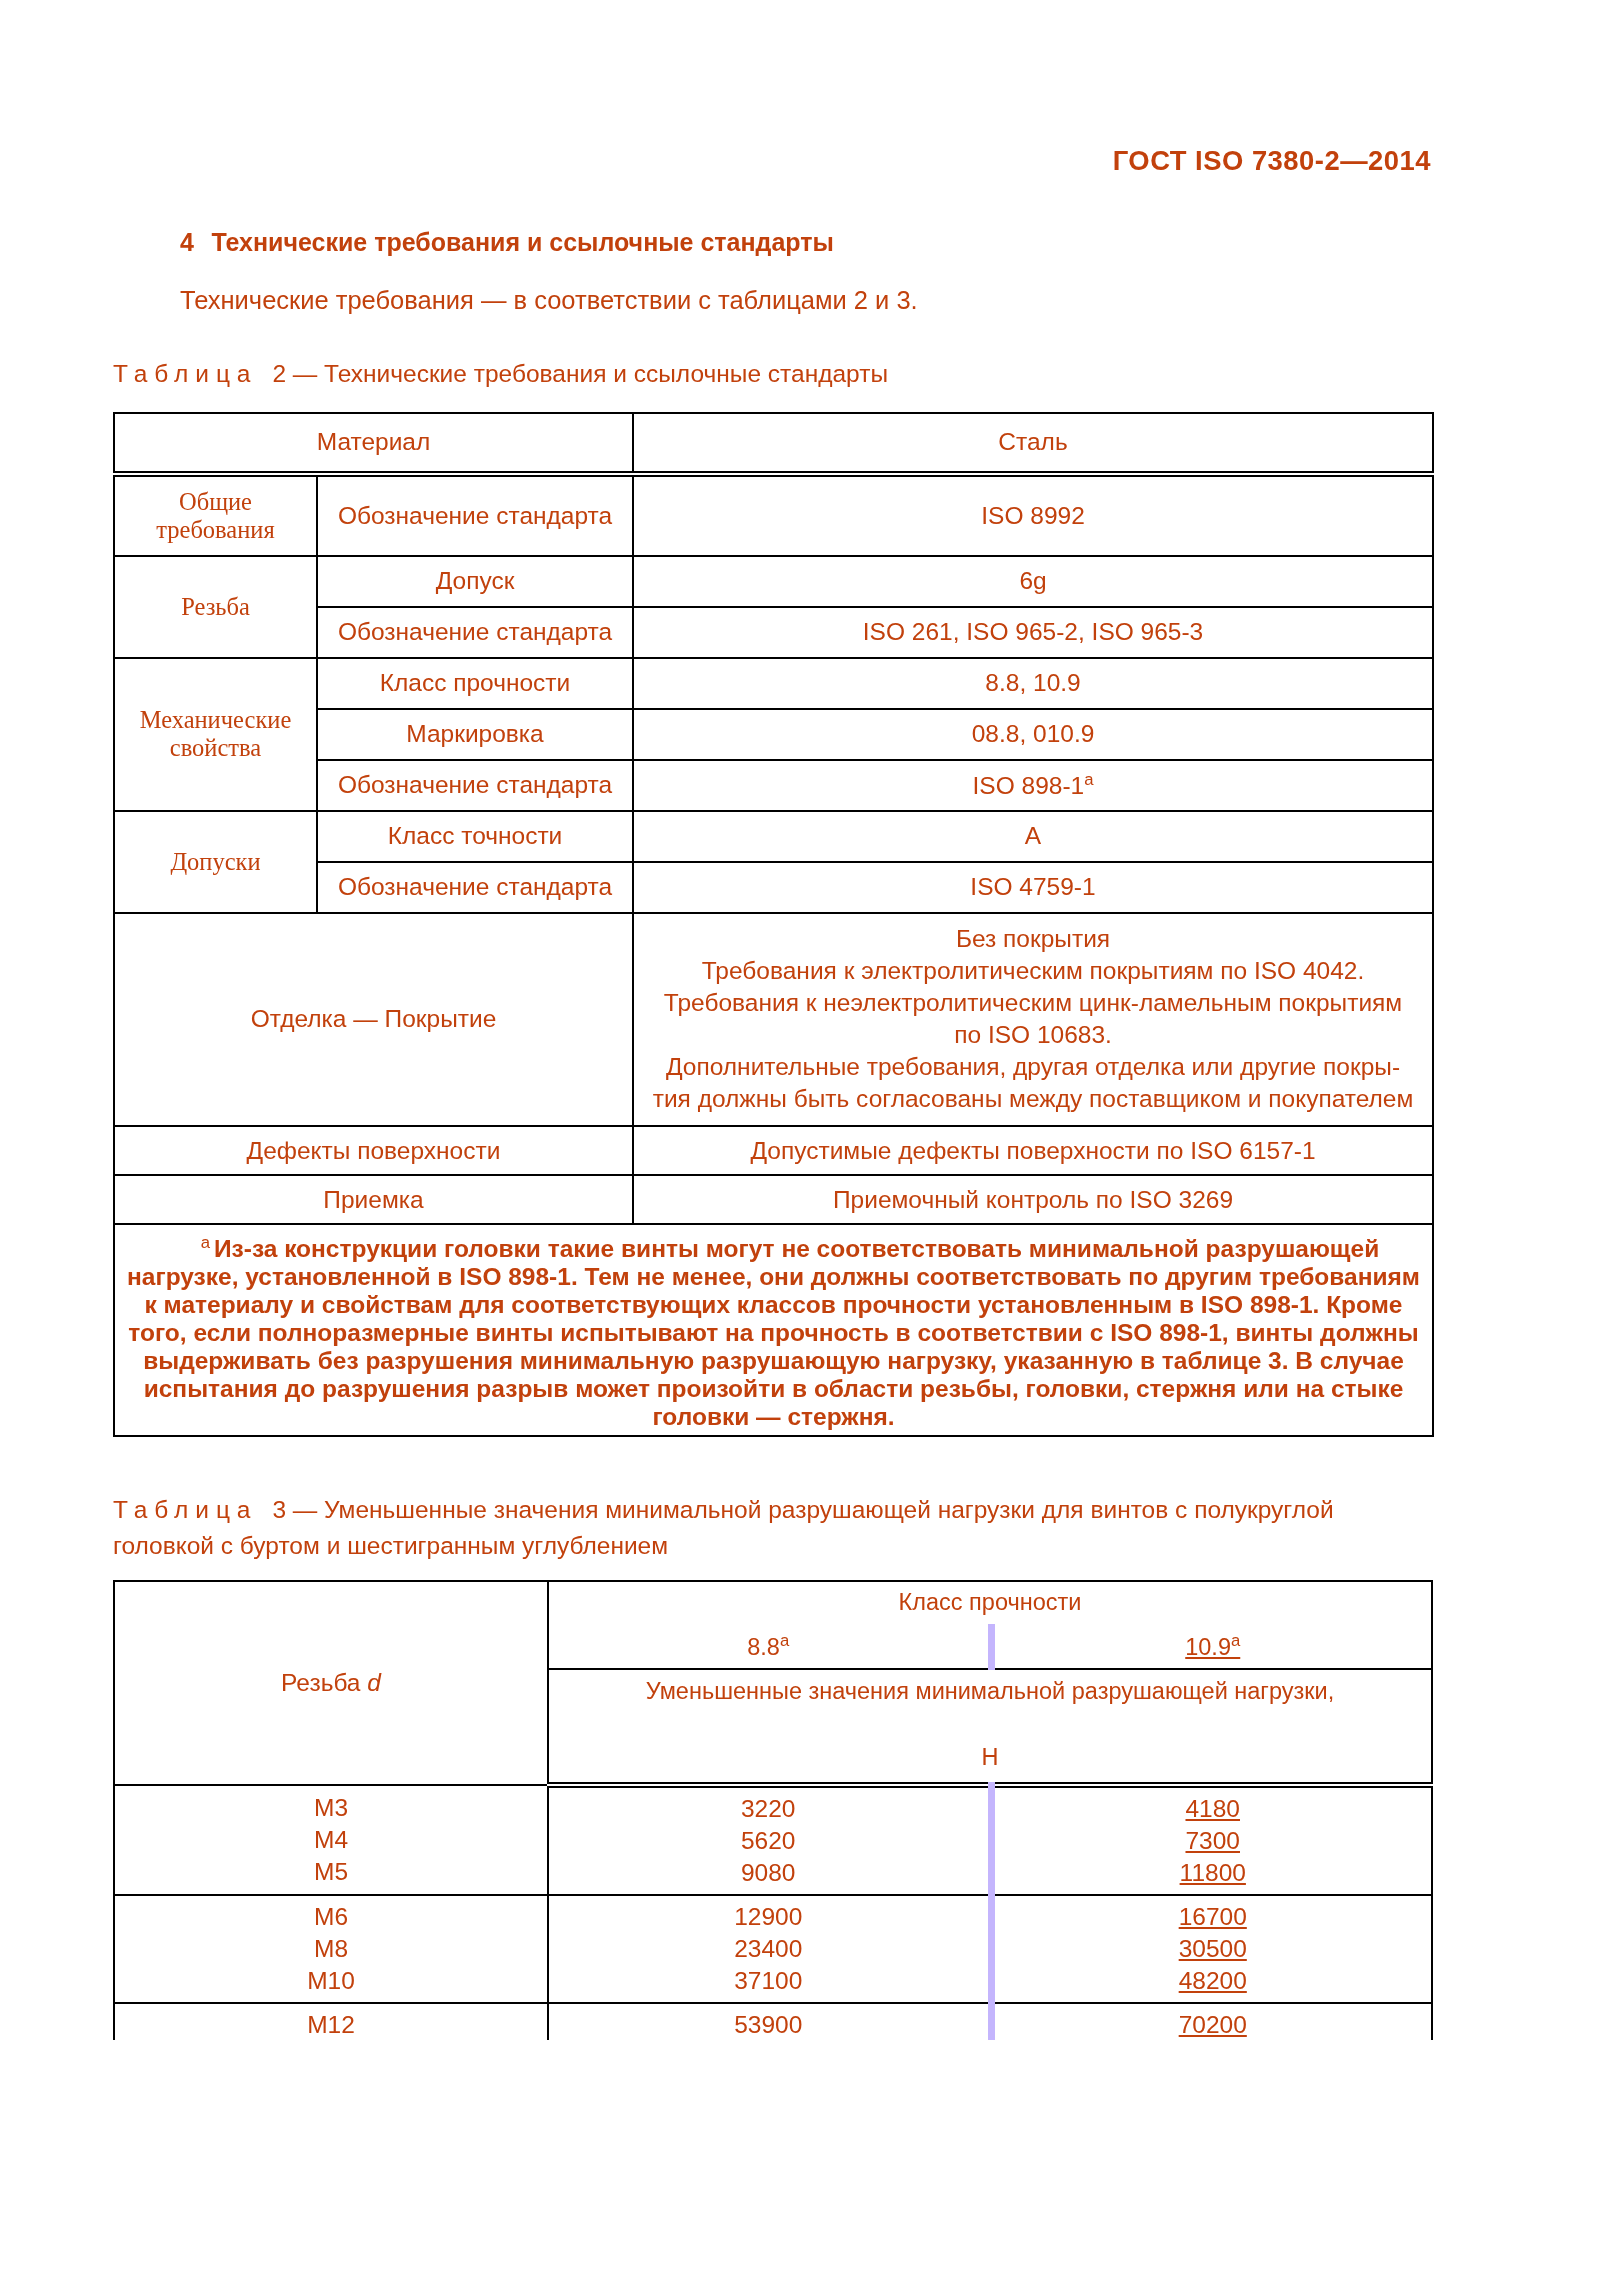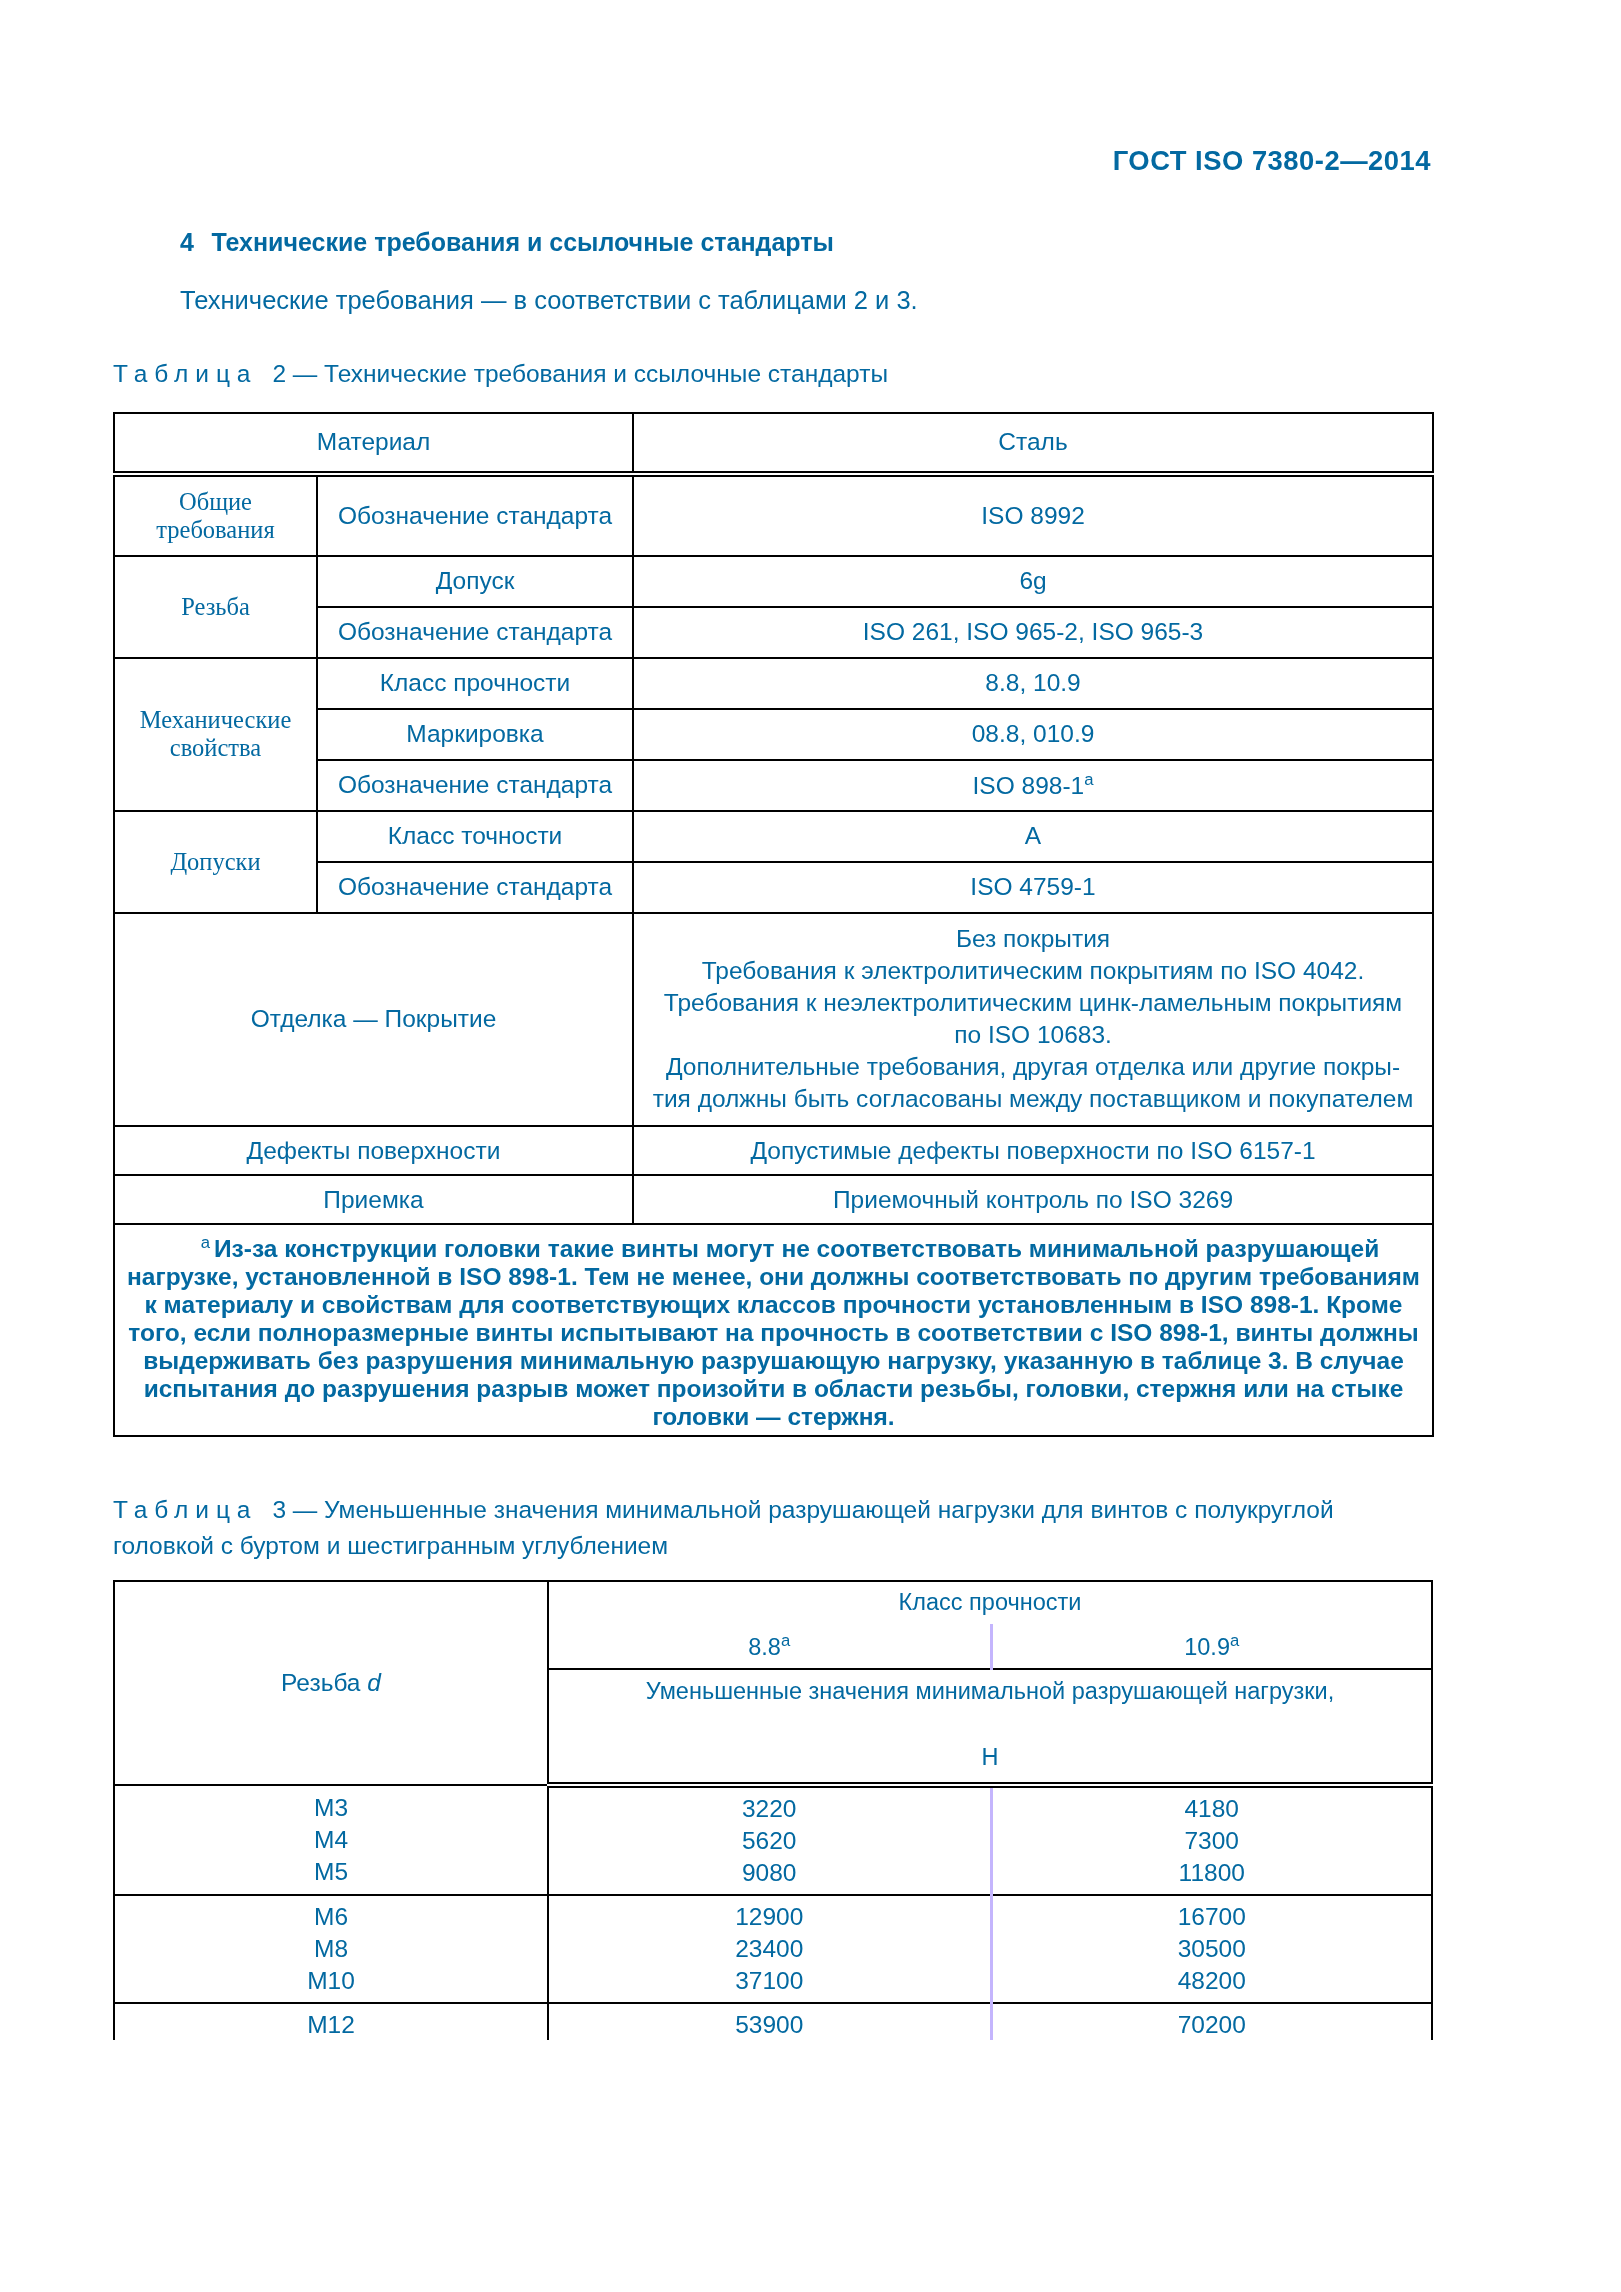--- a/index.html
+++ b/index.html
@@ -6,21 +6,21 @@
     margin: 0;
     padding: 0;
     background: #ffffff;
   }
   .page {
     position: relative;
     width: 1621px;
     height: 2040px;
     background: #ffffff;
     font-family: "Liberation Sans", "DejaVu Sans", sans-serif;
-    color: #0369a1;
+    color: #c2410c;
     overflow: hidden;
   }
   .content {
     position: relative;
     margin-left: 113px;
     width: 1318px;
   }
   .running-head {
     padding-top: 145px;
     text-align: right;
@@ -91,21 +91,21 @@
     margin-right: 3.9px;
   }
   .fn-indent { display: inline-block; width: 33px; }
   sup.sm { font-size: 16.7px; vertical-align: super; }
   sub.sm { font-size: 17.6px; vertical-align: sub; }
 
   
   #t3 td.hcell { font-size: 23.5px; }
   #t3 td.no-bb { border-bottom-style: hidden; }
   #t3 td.no-bt { border-top-style: hidden; }
-  #t3 td.div-l { border-left: 3px solid #c4b5fd; }
+  #t3 td.div-l { border-left: 7px solid #c4b5fd; text-decoration: underline; }
   #t3 td.div-r { border-right: 2px solid #000; }
   #t3 td.reduced-cell { border-bottom: 6.9px double #000; padding: 7.8px 9.8px 11.8px 9.8px; }
   #t3 td.reduced-cell .unit-line { margin-top: 39px; }
   #t3 td.body-cell { line-height: 32px; padding: 4.9px 9.8px; font-size: 24.5px; }
   #t3 td.fn-cell { text-align: left; padding: 11.8px 13.7px 15.7px 13.7px; }
   .ital { font-style: italic; }
 
   .page-number {
     position: absolute;
     right: 190px;

